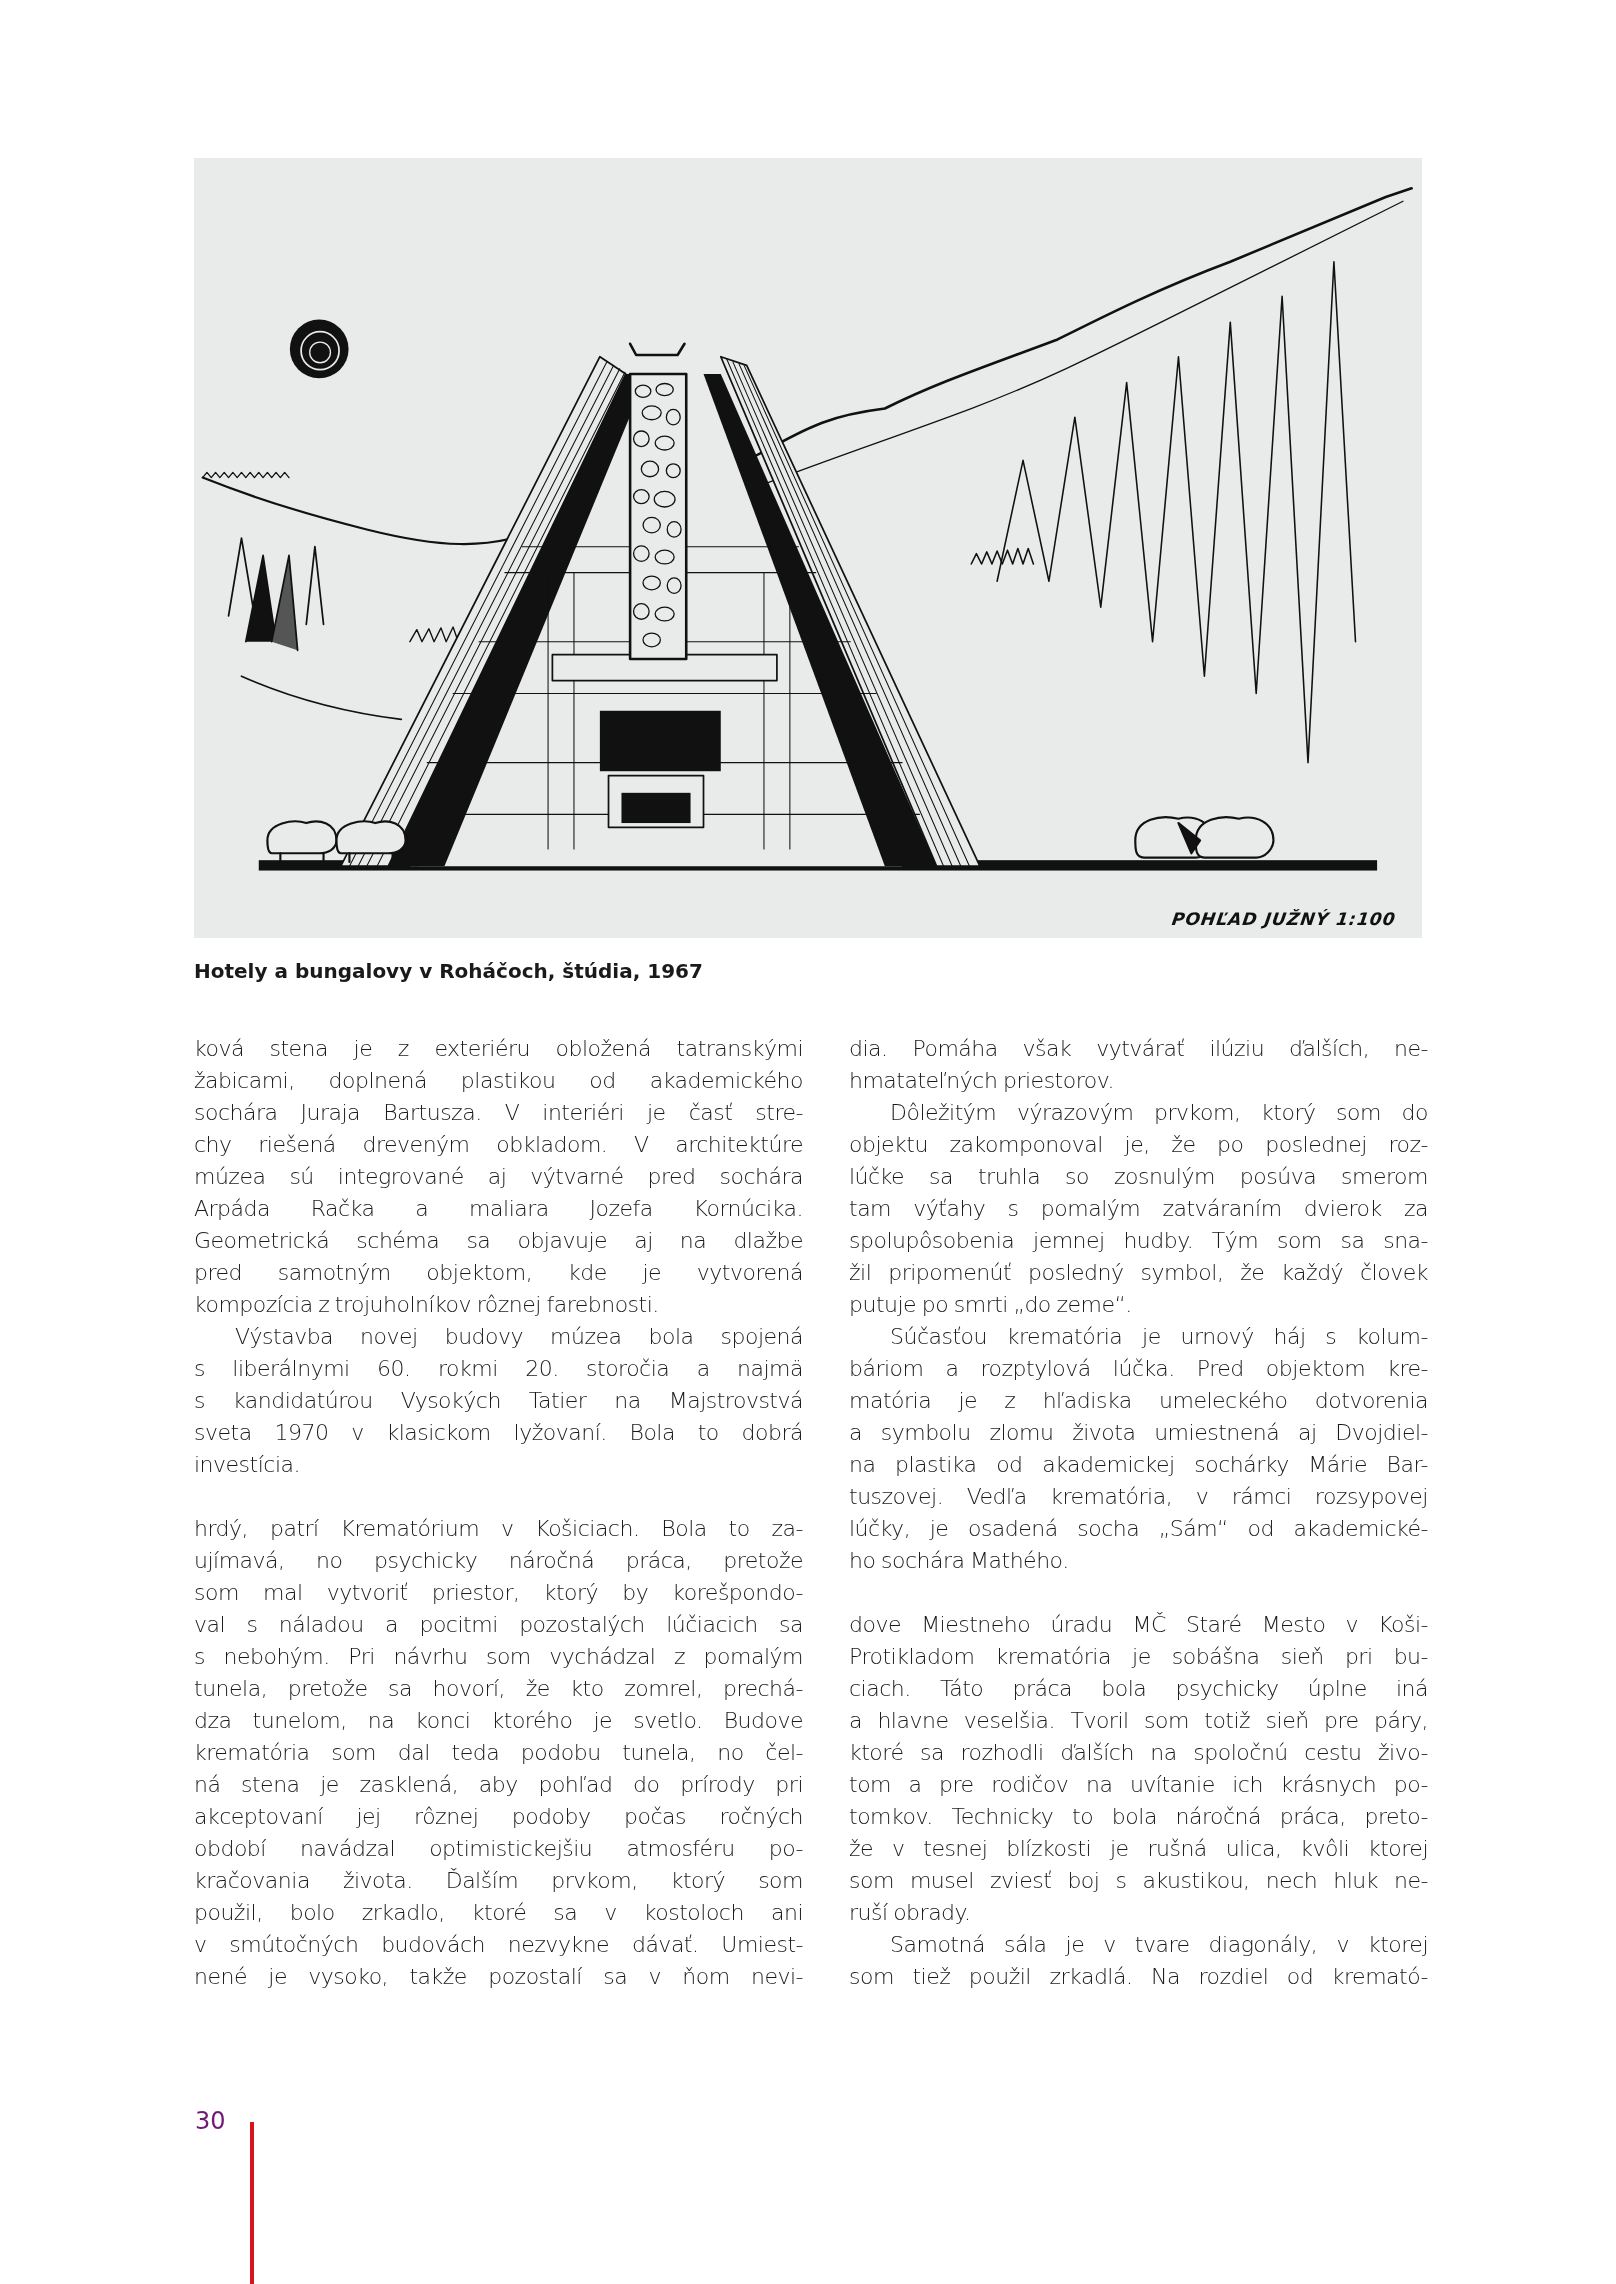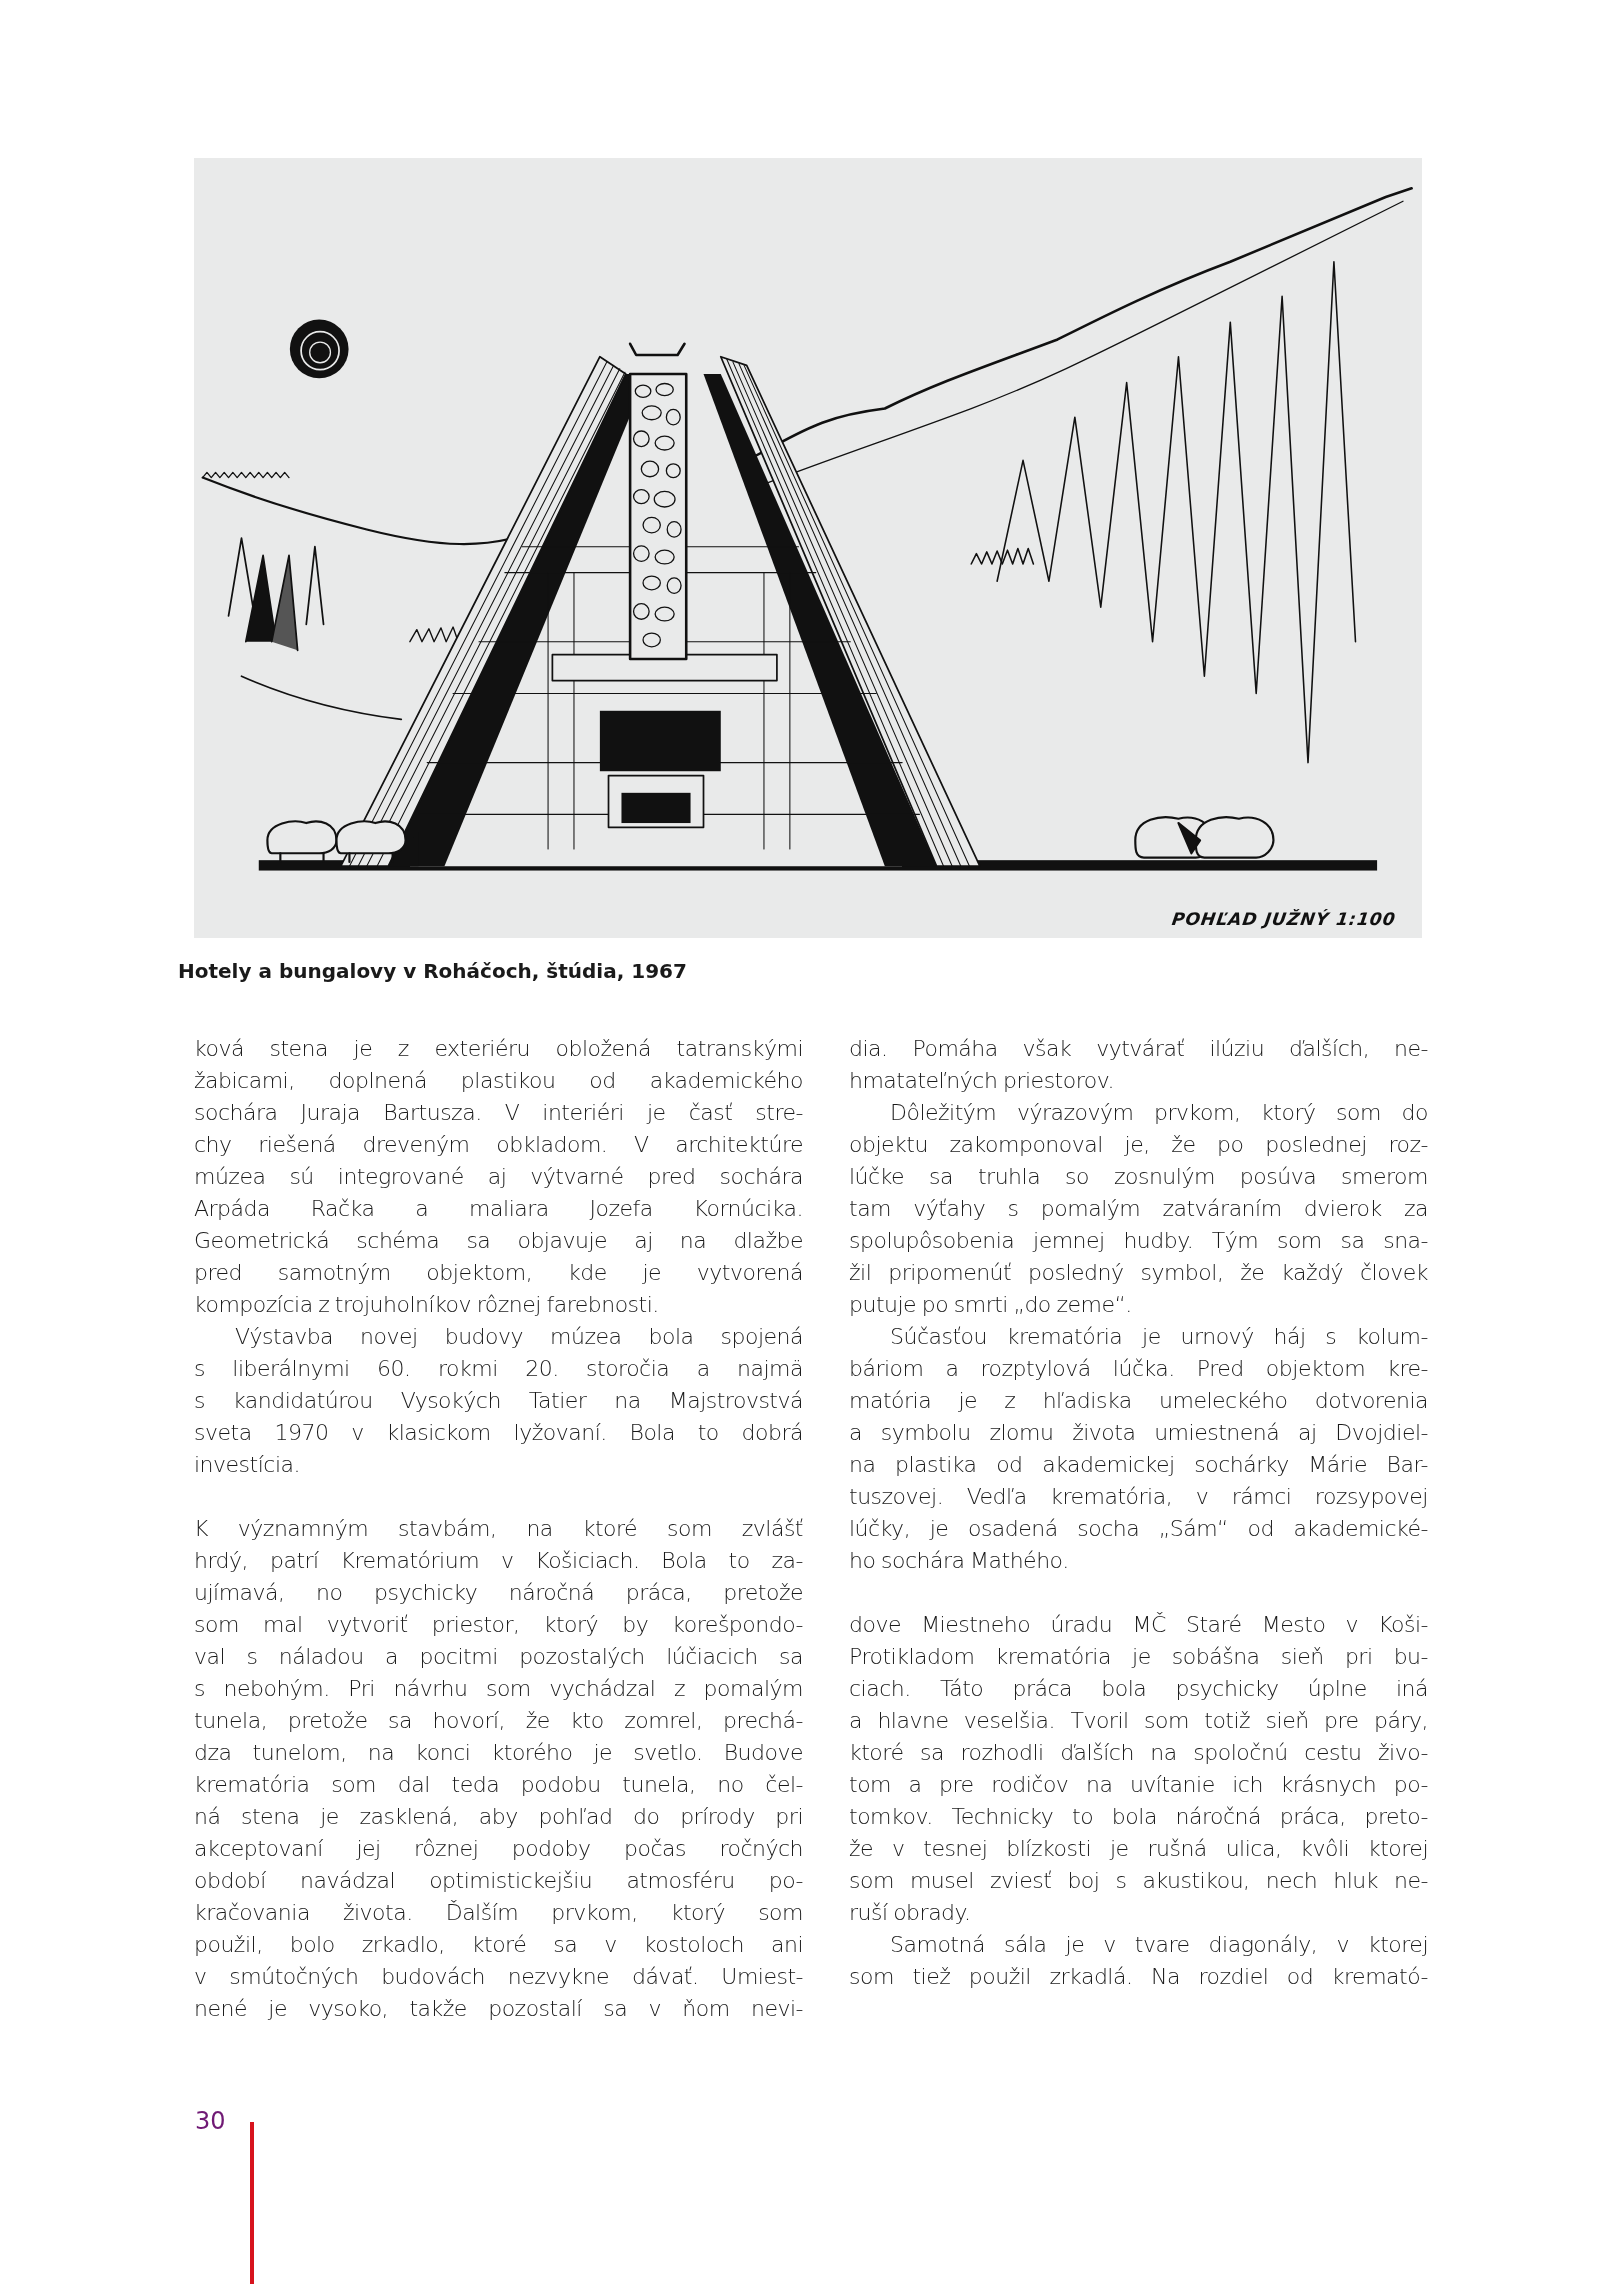--- a/index.html
+++ b/index.html
@@ -3,21 +3,21 @@
 <meta charset="utf-8">
 <style>
   html, body { margin: 0; padding: 0; background: #ffffff; }
   body { width: 1617px; height: 2284px; position: relative; overflow: hidden;
          font-family: "DejaVu Sans", "Liberation Sans", sans-serif; color: #1a1a1a; }
   .figure { position: absolute; left: 194px; top: 158px; width: 1228px; height: 780px;
             background: #e9eaea; overflow: hidden; }
   .figure svg { position: absolute; left: 0; top: 0; width: 1228px; height: 780px; }
   .scale-label { position: absolute; right: 26px; top: 751px; font-family: "DejaVu Sans", sans-serif;
                  font-style: italic; font-weight: bold; font-size: 17.3px; letter-spacing: 0.9px; color: #111; transform: skewX(-8deg); }
-  .caption { position: absolute; left: 178px; top: 959px; font-size: 20px; font-weight: bold;
+  .caption { position: absolute; left: 194px; top: 959px; font-size: 20px; font-weight: bold;
              font-family: "DejaVu Sans", sans-serif; color: #1a1a1a; letter-spacing: 0; }
   .col { position: absolute; top: 1033px; font-size: 22px; line-height: 32px; text-align: justify;
          font-family: "DejaVu Sans", sans-serif; font-weight: 300; color: #1a1a1a; letter-spacing: -0.5px; word-spacing: -0.9px; }
   .col.left { left: 194px; width: 609px; }
   .col.right { left: 849px; width: 579px; }
   .col .line { display: block; text-align: justify; text-align-last: justify; white-space: nowrap; overflow: visible; }
   .col .line.last { text-align-last: left; }
   .page-number { position: absolute; left: 195px; top: 2107px; font-size: 24px;
                  font-family: "DejaVu Sans", sans-serif; color: #701a75; }
   .red-rule { position: absolute; left: 250px; top: 2122px; width: 3.5px; height: 162px; background: #d7131d; }
@@ -156,21 +156,20 @@
   <span class="line">Arpáda Račka a maliara Jozefa Kornúcika.</span>
   <span class="line">Geometrická schéma sa objavuje aj na dlažbe</span>
   <span class="line">pred samotným objektom, kde je vytvorená</span>
   <span class="line last">kompozícia z trojuholníkov rôznej farebnosti.</span>
   <span class="line" style="text-indent:41px">Výstavba novej budovy múzea bola spojená</span>
   <span class="line">s liberálnymi 60. rokmi 20. storočia a najmä</span>
   <span class="line">s kandidatúrou Vysokých Tatier na Majstrovstvá</span>
   <span class="line">sveta 1970 v klasickom lyžovaní. Bola to dobrá</span>
   <span class="line last">investícia.</span>
   <span class="line last">&nbsp;</span>
-  <span class="line">K významným stavbám, na ktoré som zvlášť</span>
   <span class="line">hrdý, patrí Krematórium v Košiciach. Bola to za-</span>
   <span class="line">ujímavá, no psychicky náročná práca, pretože</span>
   <span class="line">som mal vytvoriť priestor, ktorý by korešpondo-</span>
   <span class="line">val s náladou a pocitmi pozostalých lúčiacich sa</span>
   <span class="line">s nebohým. Pri návrhu som vychádzal z pomalým</span>
   <span class="line">tunela, pretože sa hovorí, že kto zomrel, prechá-</span>
   <span class="line">dza tunelom, na konci ktorého je svetlo. Budove</span>
   <span class="line">krematória som dal teda podobu tunela, no čel-</span>
   <span class="line">ná stena je zasklená, aby pohľad do prírody pri</span>
   <span class="line">akceptovaní jej rôznej podoby počas ročných</span>

